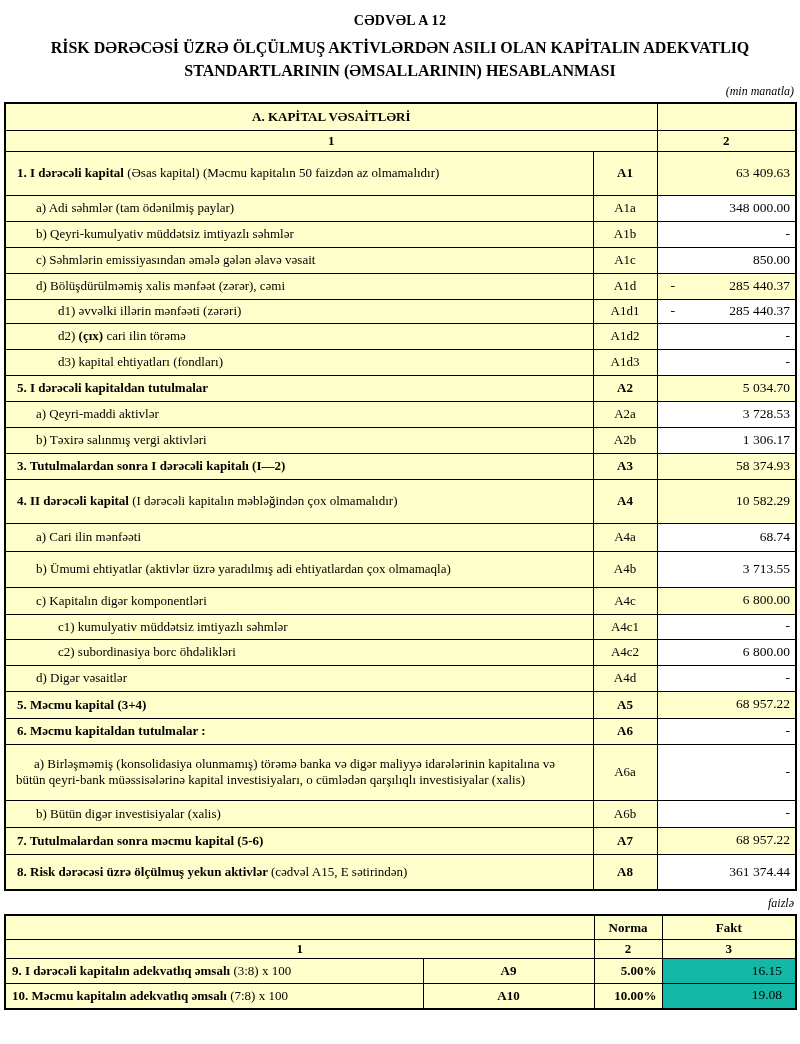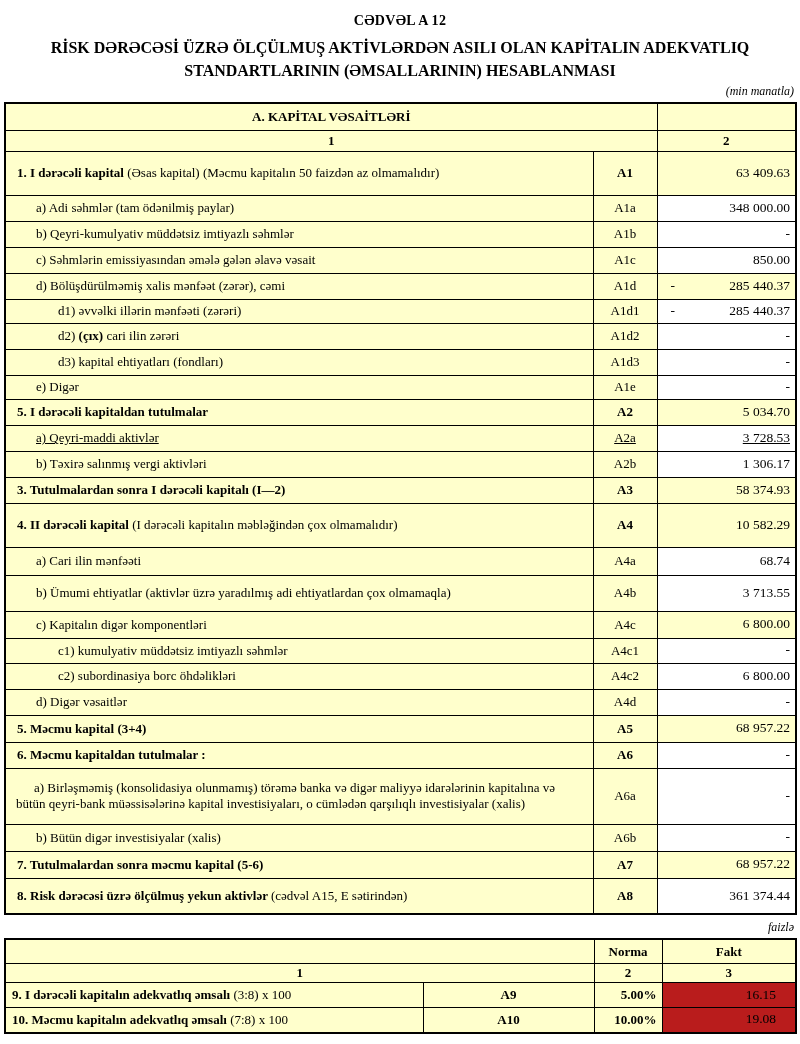--- a/index.html
+++ b/index.html
@@ -32,21 +32,21 @@
   .i2{padding-left:52px;}
   .ih{padding-left:10px;text-indent:18px;}
   .code{text-align:center;}
   .val{text-align:right;padding-right:5px;font-size:13.5px;}
   .white{background:#FFFFFF;}
   .negwrap{display:flex;justify-content:space-between;align-items:center;}
   .negsign{padding-left:9px;}
   .rh1{height:24px;} .rh2{height:19px;} .rrow{height:25px;}
   #ratio-table .lab{padding-left:6px;}
   .normacell{text-align:right;padding-right:5px;font-weight:bold;}
-  .faktcell{text-align:right;padding-right:19px;background:#b91c1c;font-size:13.5px;}
+  .faktcell{text-align:right;padding-right:13px;background:#14b8a6;font-size:13.5px;}
 </style>
 </head>
 <body>
 
 <div class="page">
 
   <div class="doc-header">
     <div class="table-label">CƏDVƏL A 12</div>
     <div class="doc-title">
       <div>RİSK DƏRƏCƏSİ ÜZRƏ ÖLÇÜLMUŞ AKTİVLƏRDƏN ASILI OLAN KAPİTALIN ADEKVATLIQ</div>
@@ -106,40 +106,35 @@
           <td class="lab i2"><span>d1) əvvəlki illərin mənfəəti (zərəri)</span></td>
           <td class="code">A1d1</td>
           <td class="val white">
             <div class="negwrap">
               <span class="negsign">-</span>
               <span>285 440.37</span>
             </div>
           </td>
         </tr>
         <tr style="height: 26px;">
-          <td class="lab i2"><span>d2) </span><span class="b">(çıx)</span><span> cari ilin zərəri</span></td>
+          <td class="lab i2"><span>d2) </span><span class="b">(çıx)</span><span> cari ilin törəmə</span></td>
           <td class="code">A1d2</td>
           <td class="val white"><span>-</span></td>
         </tr>
         <tr style="height: 26px;">
           <td class="lab i2"><span>d3) kapital ehtiyatları (fondları)</span></td>
           <td class="code">A1d3</td>
-          <td class="val white"><span>-</span></td>
-        </tr>
-        <tr style="height: 24px;">
-          <td class="lab i1"><span>e) Digər</span></td>
-          <td class="code">A1e</td>
           <td class="val white"><span>-</span></td>
         </tr>
         <tr style="height: 26px;">
           <td class="lab i0"><span class="b">5. I dərəcəli kapitaldan  tutulmalar</span></td>
           <td class="code b">A2</td>
           <td class="val"><span>5 034.70</span></td>
         </tr>
-        <tr style="height: 26px; text-decoration: underline;">
+        <tr style="height: 26px;">
           <td class="lab i1"><span>a) Qeyri-maddi aktivlər</span></td>
           <td class="code">A2a</td>
           <td class="val white"><span>3 728.53</span></td>
         </tr>
         <tr style="height: 26px;">
           <td class="lab i1"><span>b) Təxirə salınmış vergi aktivləri</span></td>
           <td class="code">A2b</td>
           <td class="val white"><span>1 306.17</span></td>
         </tr>
         <tr style="height: 26px;">

